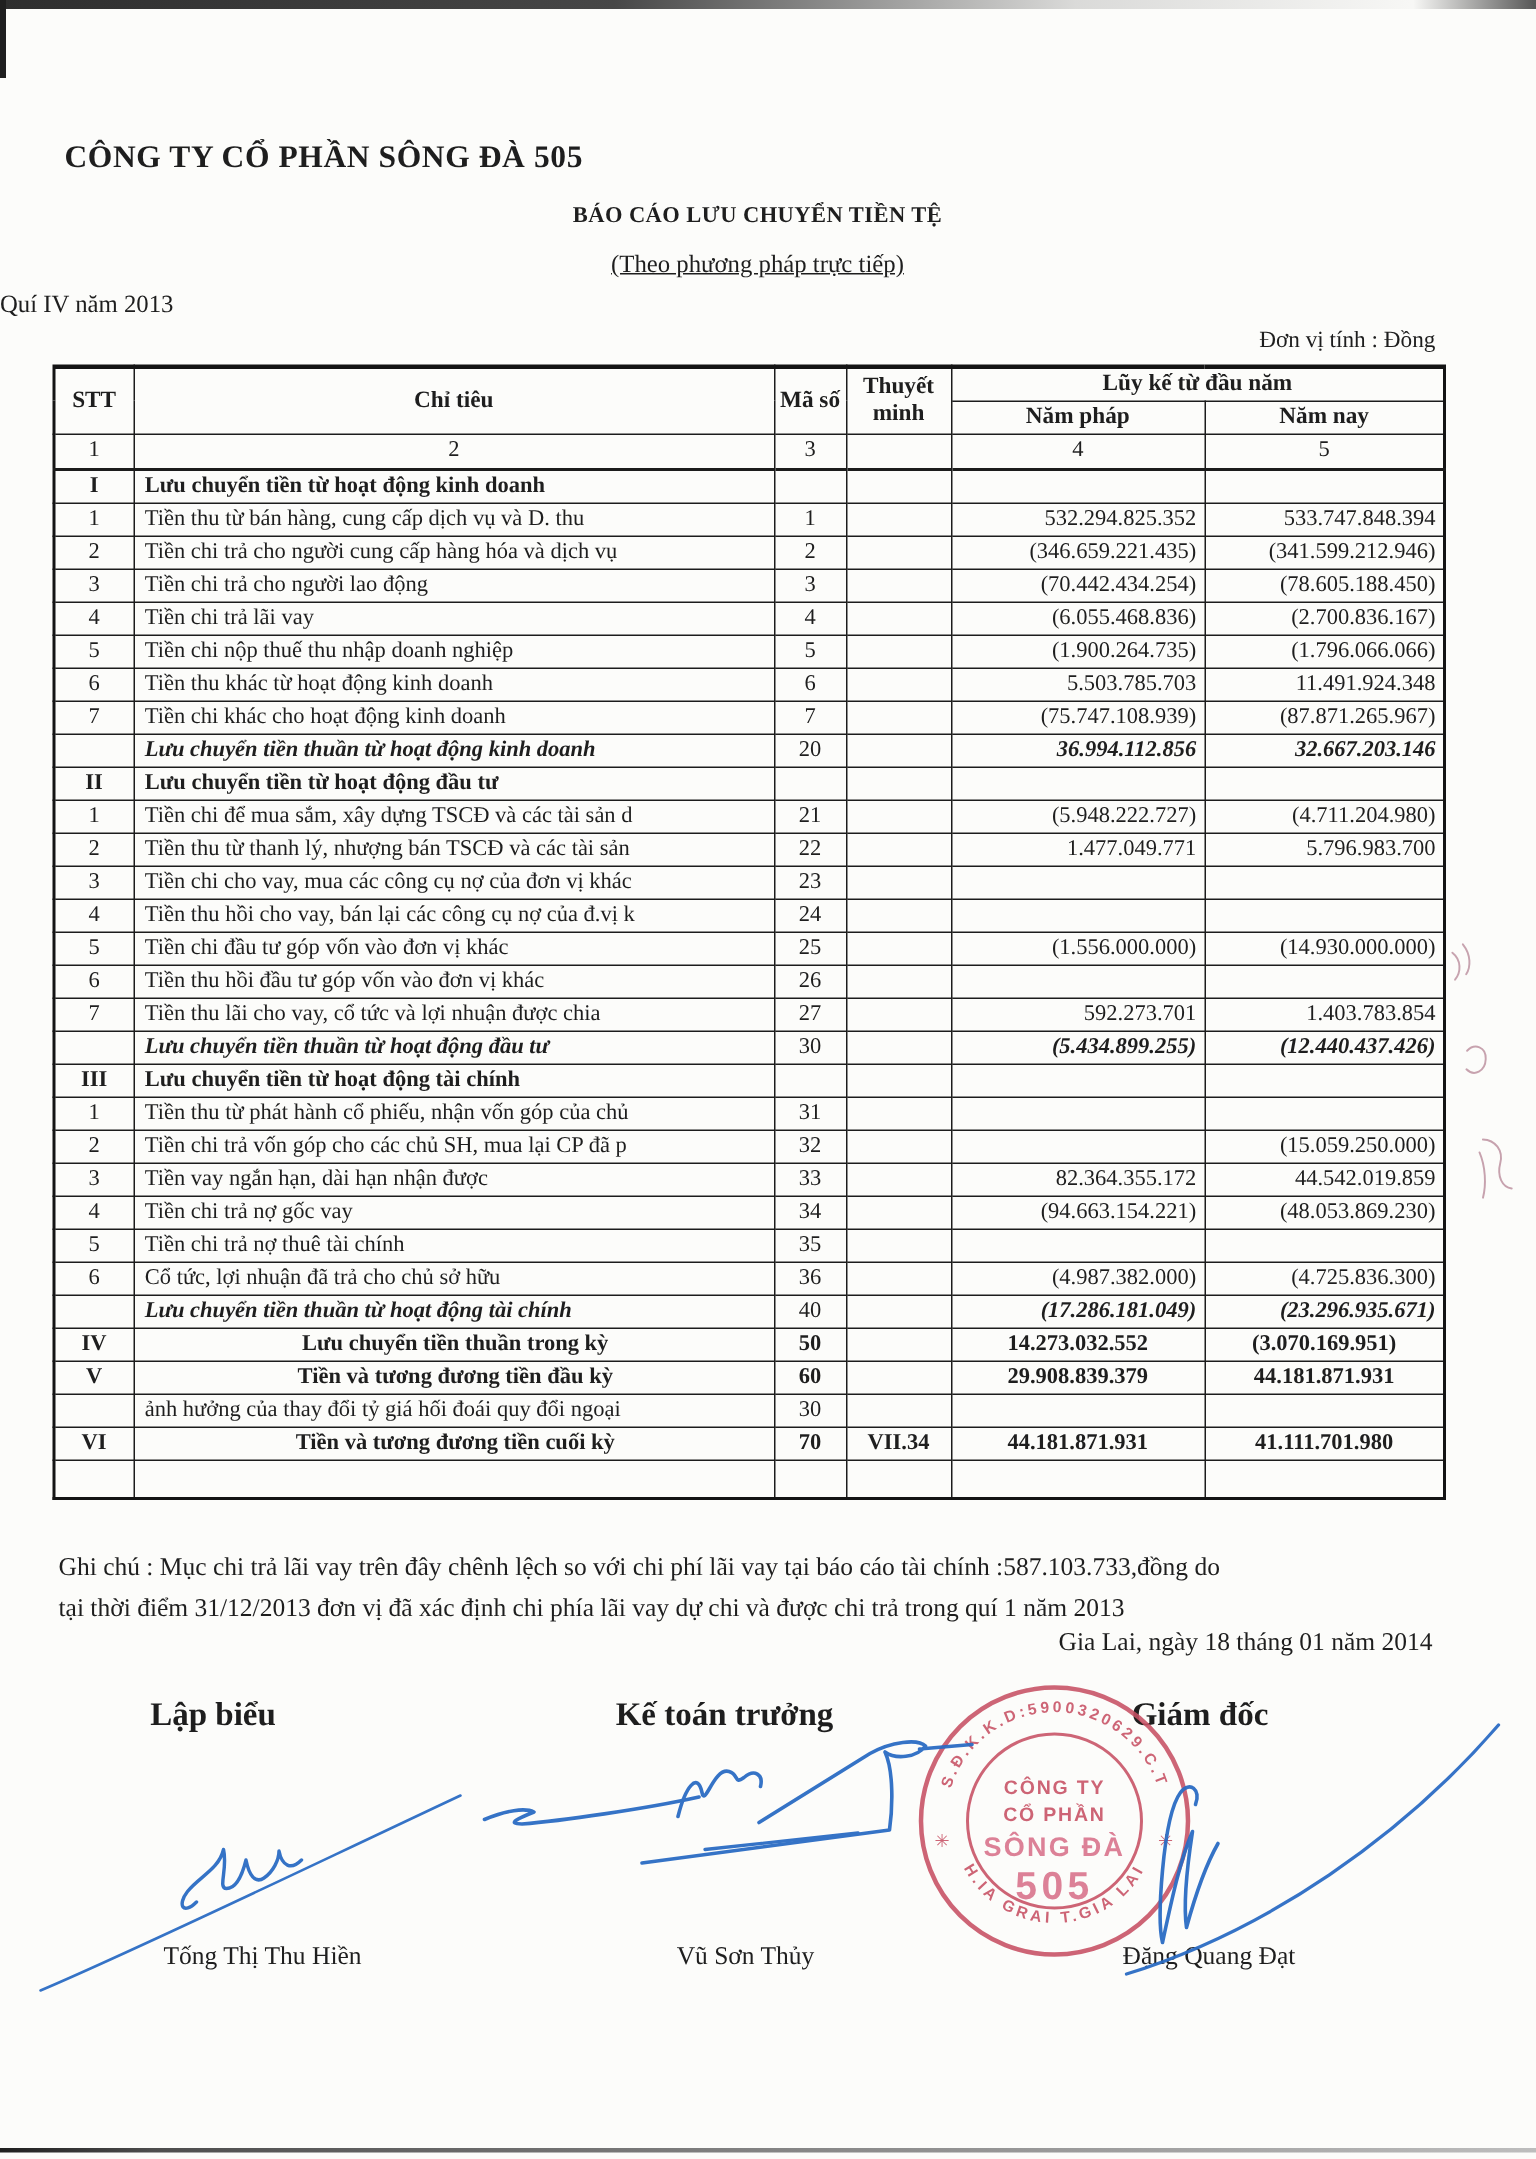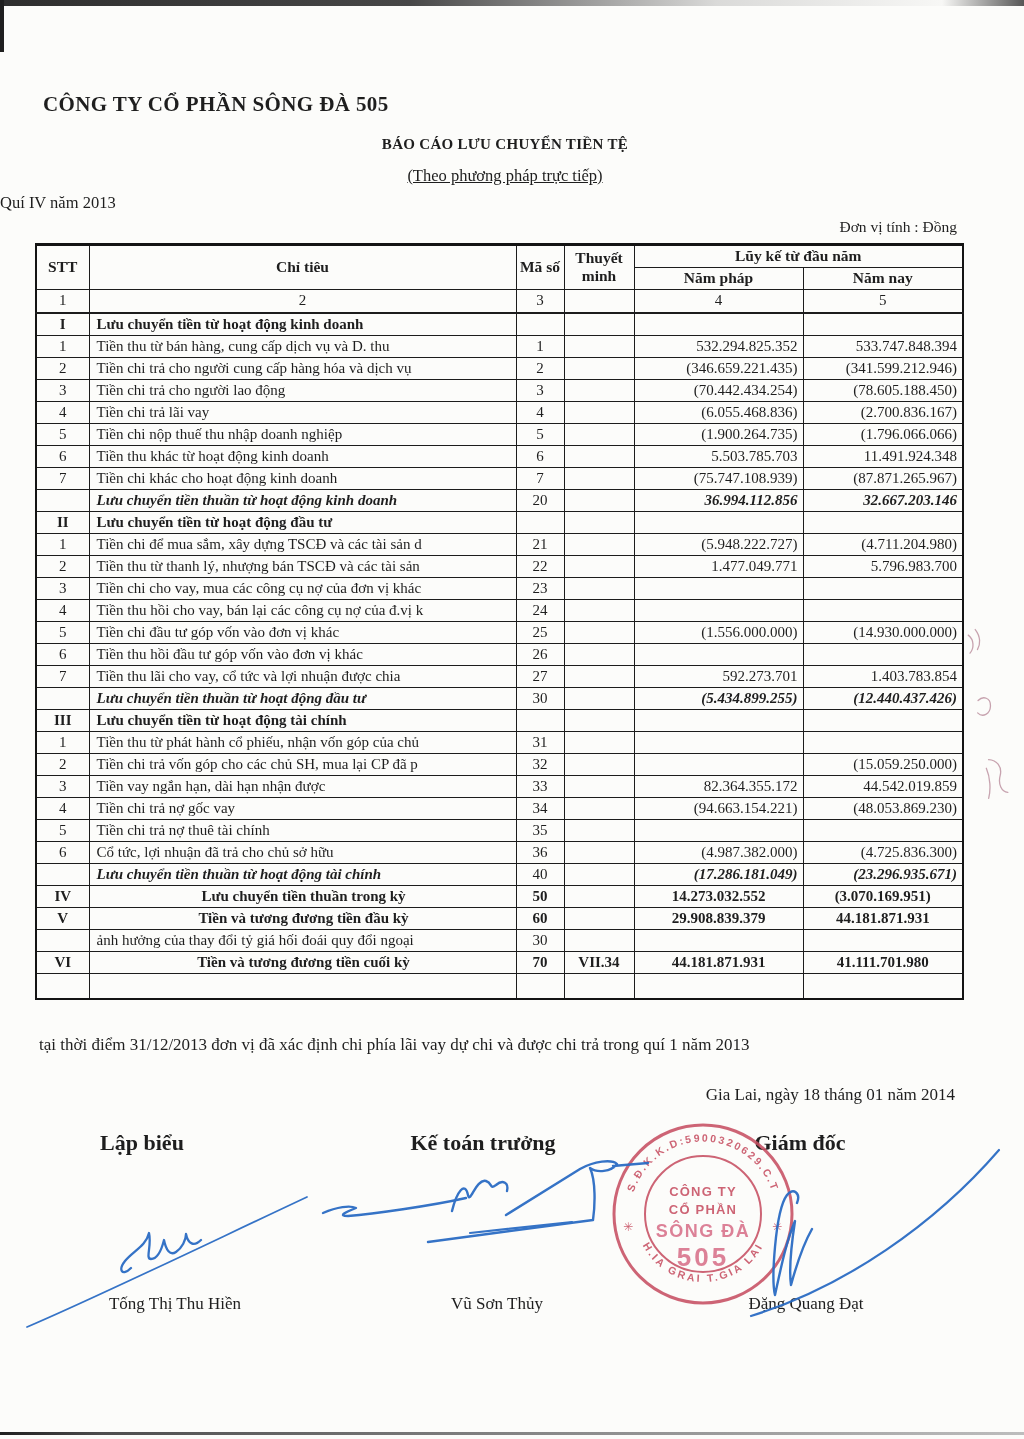--- a/index.html
+++ b/index.html
@@ -346,20 +346,21 @@
         <td class="c-label"></td>
         <td class="c-code"></td>
         <td class="c-note"></td>
         <td class="c-prev num"></td>
         <td class="c-curr num"></td>
       </tr>
     </tbody>
 </table>
 
 <div class="abs note">
+  <div>Ghi chú : Mục chi trả lãi vay trên đây chênh lệch so với chi phí lãi vay tại báo cáo tài chính :587.103.733,đồng do</div>
   <div>tại thời điểm 31/12/2013 đơn vị đã xác định chi phía lãi vay dự chi và được chi trả trong quí 1 năm 2013</div>
 </div>
 <div class="abs dateline">Gia Lai, ngày 18 tháng 01 năm 2014</div>
 
 <div class="abs role role-1">Lập biểu</div>
 <div class="abs role role-2">Kế toán trưởng</div>
 <div class="abs role role-3">Giám đốc</div>
 <div class="abs name name-1">Tống Thị Thu Hiền</div>
 <div class="abs name name-2">Vũ Sơn Thủy</div>
 <div class="abs name name-3">Đặng Quang Đạt</div>

